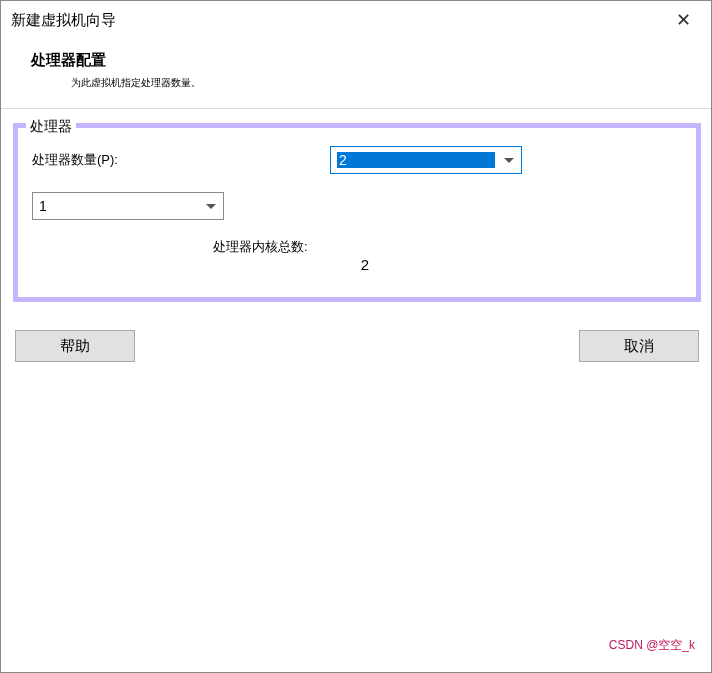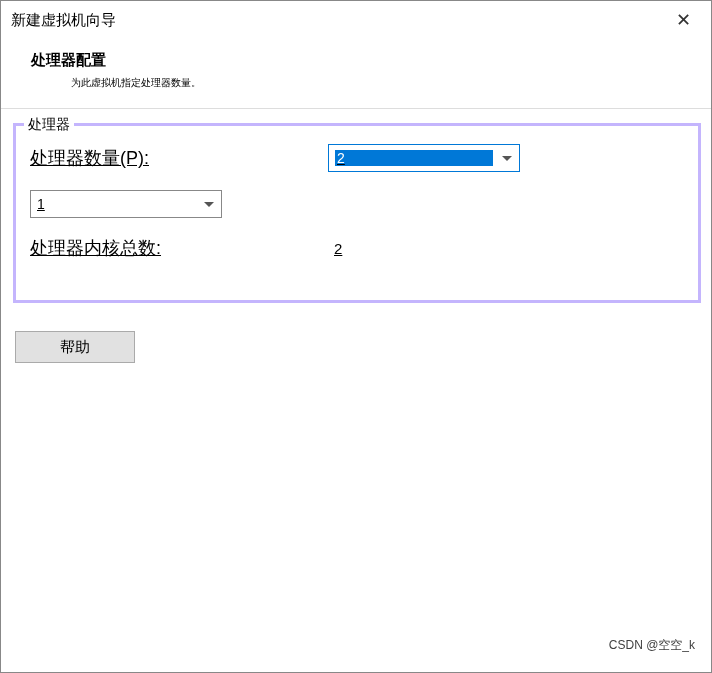--- a/index.html
+++ b/index.html
@@ -44,43 +44,43 @@
     .header-subtitle {
       padding-left: 40px;
       font-size: 10px;
     }
     .content-area {
       flex: 1;
       padding: 14px 12px;
     }
     .fieldset {
       position: relative;
-      border: 3px solid #c4b5fd;
+      border: 5px solid #c4b5fd;
       padding: 18px 4px 24px 14px;
-      text-decoration: underline;
     }
     .legend {
       position: absolute;
       top: -10px;
       left: 8px;
       background: #fff;
       padding: 0 4px;
       font-size: 14px;
     }
     .form-row {
       display: flex;
       align-items: center;
       margin-bottom: 18px;
     }
     .form-row:last-child {
-      margin-bottom: 16px;
+      margin-bottom: 0;
+      flex-direction: column;
     }
     .form-label {
       width: 298px;
-      font-size: 18px;
+      font-size: 13px;
     }
     .combo {
       position: relative;
       width: 192px;
       height: 28px;
       border: 1px solid #888;
       display: flex;
       align-items: center;
       padding: 0 26px 0 6px;
       background: #fff;
@@ -138,21 +138,21 @@
     .btn-help {
       min-width: 120px;
     }
     .btn-next {
       border: 1.5px solid #0078d7;
     }
     .watermark {
       position: absolute;
       right: 18px;
       bottom: 18px;
-      color: #404040;
+      color: #be185d;
       font-size: 12px;
       pointer-events: none;
     }
     .wrapper {
       position: relative;
       width: 712px;
       height: 673px;
     }
   </style>
 </head>
@@ -192,17 +192,18 @@
       <div class="form-row">
         <div class="form-label">处理器内核总数:</div>
         <div class="static-value">2</div>
       </div>
     </div>
   </div>
 
   <div class="button-bar">
     <button class="btn btn-help">帮助</button>
     <div class="spacer"></div>
+    <button class="btn">取消</button>
   </div>
 
   <div class="watermark">CSDN @空空_k</div>
 
 </div>
 
 </body></html>

